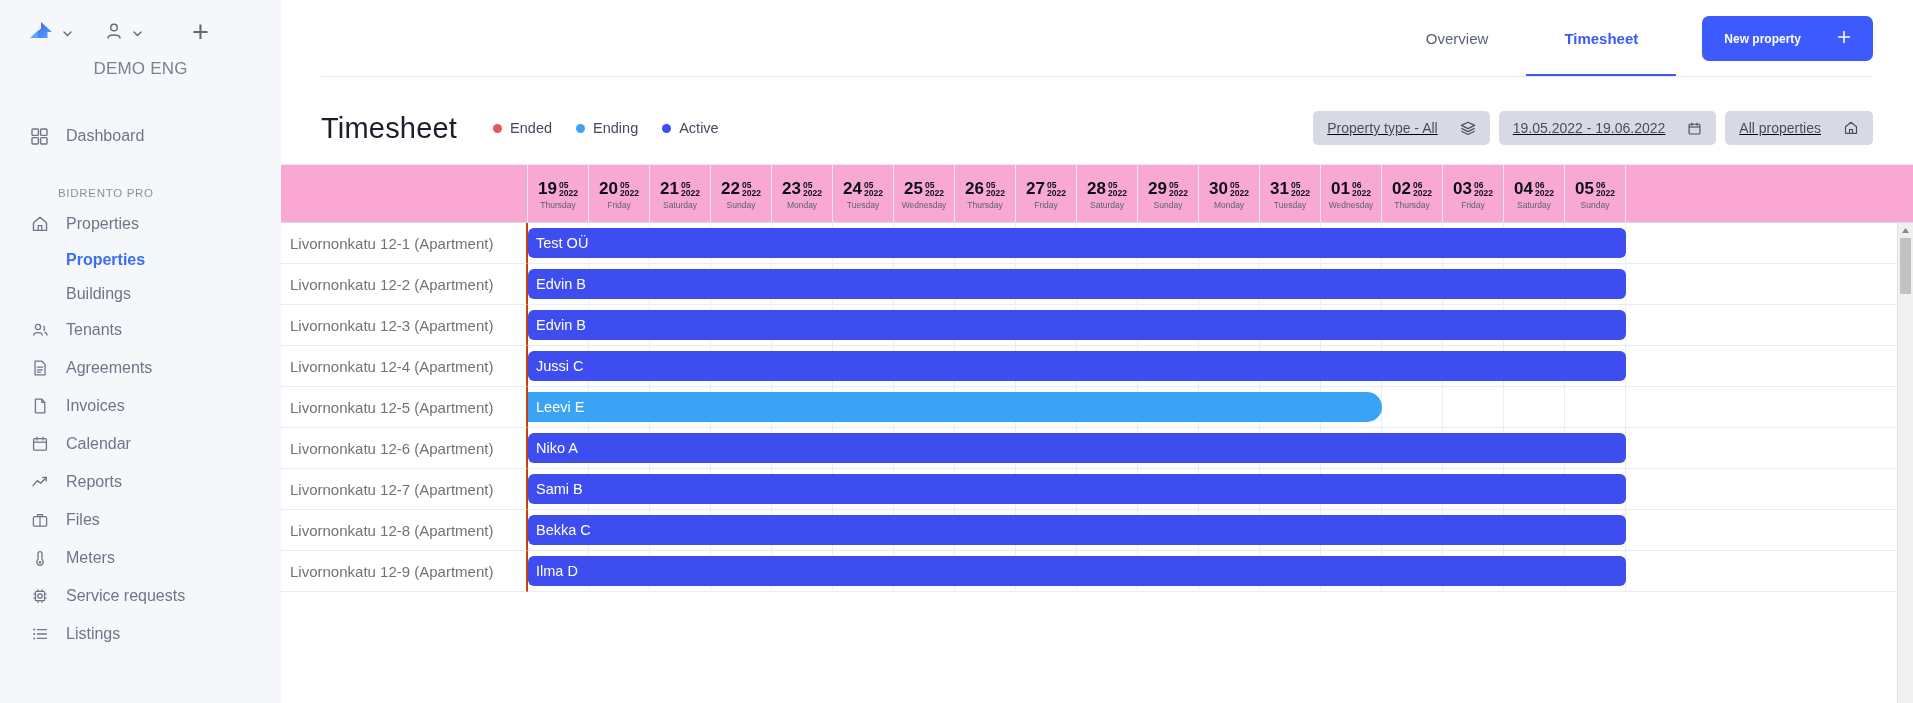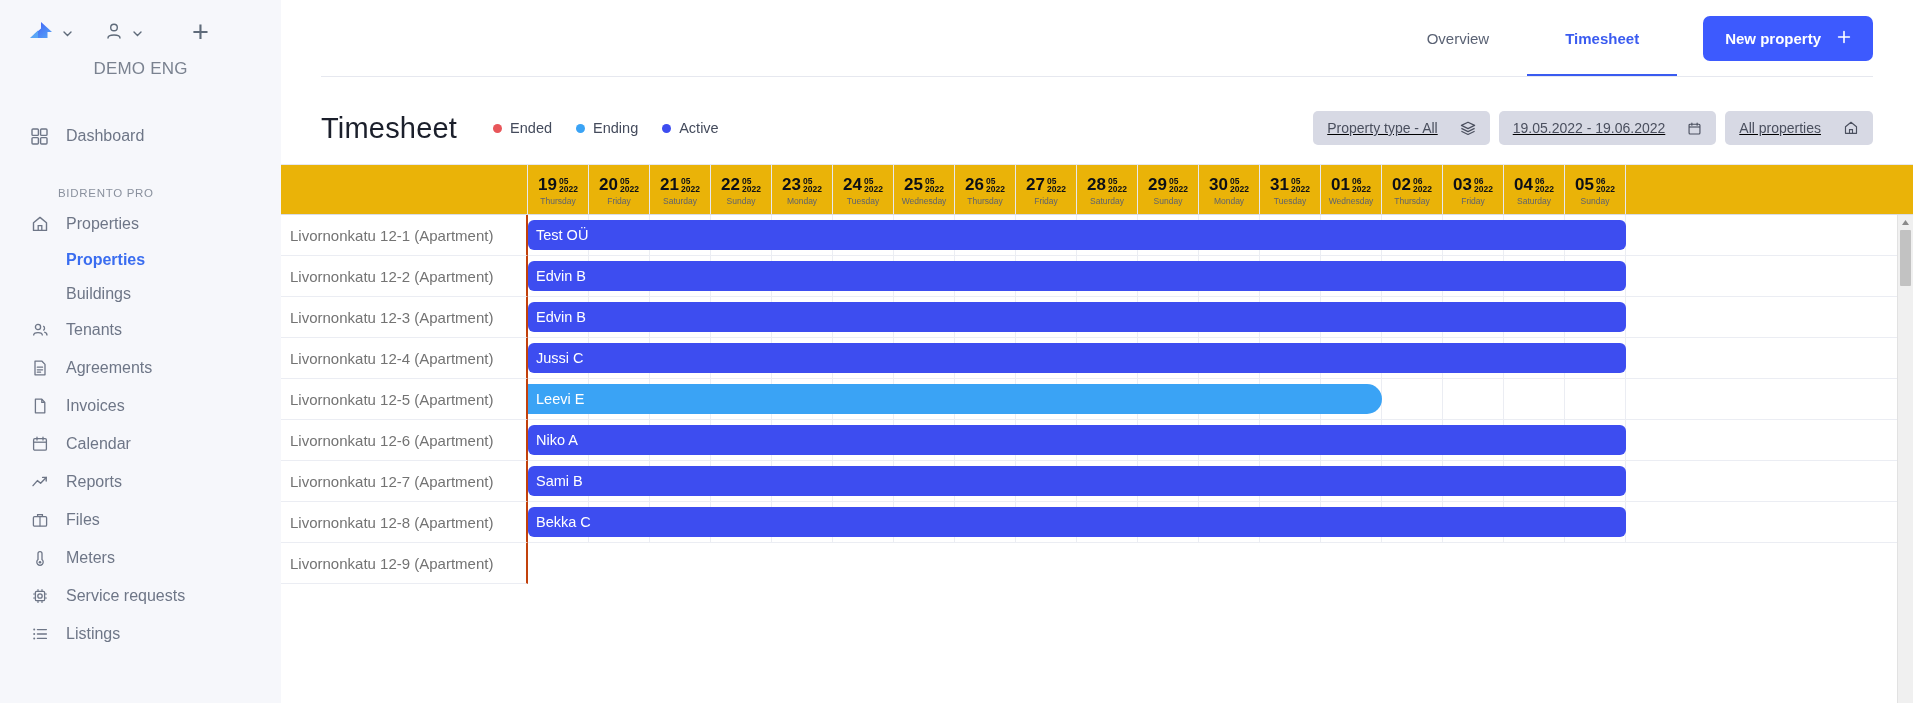--- a/index.html
+++ b/index.html
@@ -70,22 +70,22 @@
   .tab.active { color: #3a5bf0; font-weight: 600; }
   .tab.active::after {
     content: ""; position: absolute; left: 0; right: 0; bottom: 0;
     height: 3px; background: #3a5bf0;
   }
   .new-prop-btn {
     margin-left: 26px;
     background: #3d5afe; color: #fff;
     border: none; border-radius: 7px;
     height: 45px; padding: 0 22px;
-    font-size: 15px; font-weight: 600;
-    display: flex; align-items: center; gap: 16px;
+    font-size: 12px; font-weight: 600;
+    display: flex; align-items: center; gap: 36px;
     cursor: pointer; font-family: "Liberation Sans", sans-serif; justify-content: center;
   }
   .topbar-rule {
     position: absolute; left: 40px; right: 40px; bottom: 0;
     height: 1px; background: #e6e8ef;
   }
 
   
   .title-row {
     display: flex; align-items: center;
@@ -105,23 +105,23 @@
     font-family: "Liberation Sans", sans-serif; white-space: nowrap;
   }
   .filter-btn .ico { display: flex; align-items: center; }
 
   
   .grid-wrap {
     position: absolute; top: 164px; left: 0; right: 0; bottom: 0;
     display: flex; flex-direction: column;
   }
   .grid-head {
-    display: flex; height: 51px;
+    display: flex; height: 59px;
     border-top: 1px solid #e6e8ef; border-bottom: 1px solid #d9dce5;
-    background: #eab308;
+    background: #f9a8d4;
   }
   .namecol-head { width: 247px; flex: 0 0 247px; border-right: 1px solid #e6e8ef; }
   .daycol-head {
     width: 61px; flex: 0 0 61px;
     border-right: 1px solid #e6e8ef;
     display: flex; flex-direction: column; align-items: center;
     justify-content: center; padding-top: 2px;
   }
   .dhead-top { display: flex; align-items: flex-start; gap: 2px; }
   .dh-day { font-size: 17px; font-weight: 700; color: #0c0f16; line-height: 17px; }
@@ -788,20 +788,43 @@
                 <div class="lane-cell"></div>
                 <div class="lane-cell"></div>
                 <div class="lane-cell"></div>
                 <div class="lane-cell"></div>
                 <div class="lane-cell"></div>
                 <div class="lane-cell"></div>
                 <div class="lane-cell"></div>
               </div>
               <div class="bar full" style="background: rgb(61, 77, 240); left: 0px; width: 1098px;">Bekka C</div>
             </div>
+            <div class="lane">
+              <div class="lane-bg">
+                <div class="lane-cell"></div>
+                <div class="lane-cell"></div>
+                <div class="lane-cell"></div>
+                <div class="lane-cell"></div>
+                <div class="lane-cell"></div>
+                <div class="lane-cell"></div>
+                <div class="lane-cell"></div>
+                <div class="lane-cell"></div>
+                <div class="lane-cell"></div>
+                <div class="lane-cell"></div>
+                <div class="lane-cell"></div>
+                <div class="lane-cell"></div>
+                <div class="lane-cell"></div>
+                <div class="lane-cell"></div>
+                <div class="lane-cell"></div>
+                <div class="lane-cell"></div>
+                <div class="lane-cell"></div>
+                <div class="lane-cell"></div>
+              </div>
+              <div class="bar full" style="background: rgb(61, 77, 240); left: 0px; width: 1098px;">Ilma D</div>
+            </div>
           </div>
         <div class="vscroll">
           <div class="vscroll-arrow">
             <svg width="9" height="7" viewBox="0 0 9 7">
                 <path d="M4.5 1 L8 6 L1 6 Z" fill="#8a8a8a"></path>
               </svg>
           </div>
           <div class="vscroll-thumb"></div>
         </div>
       </div>

